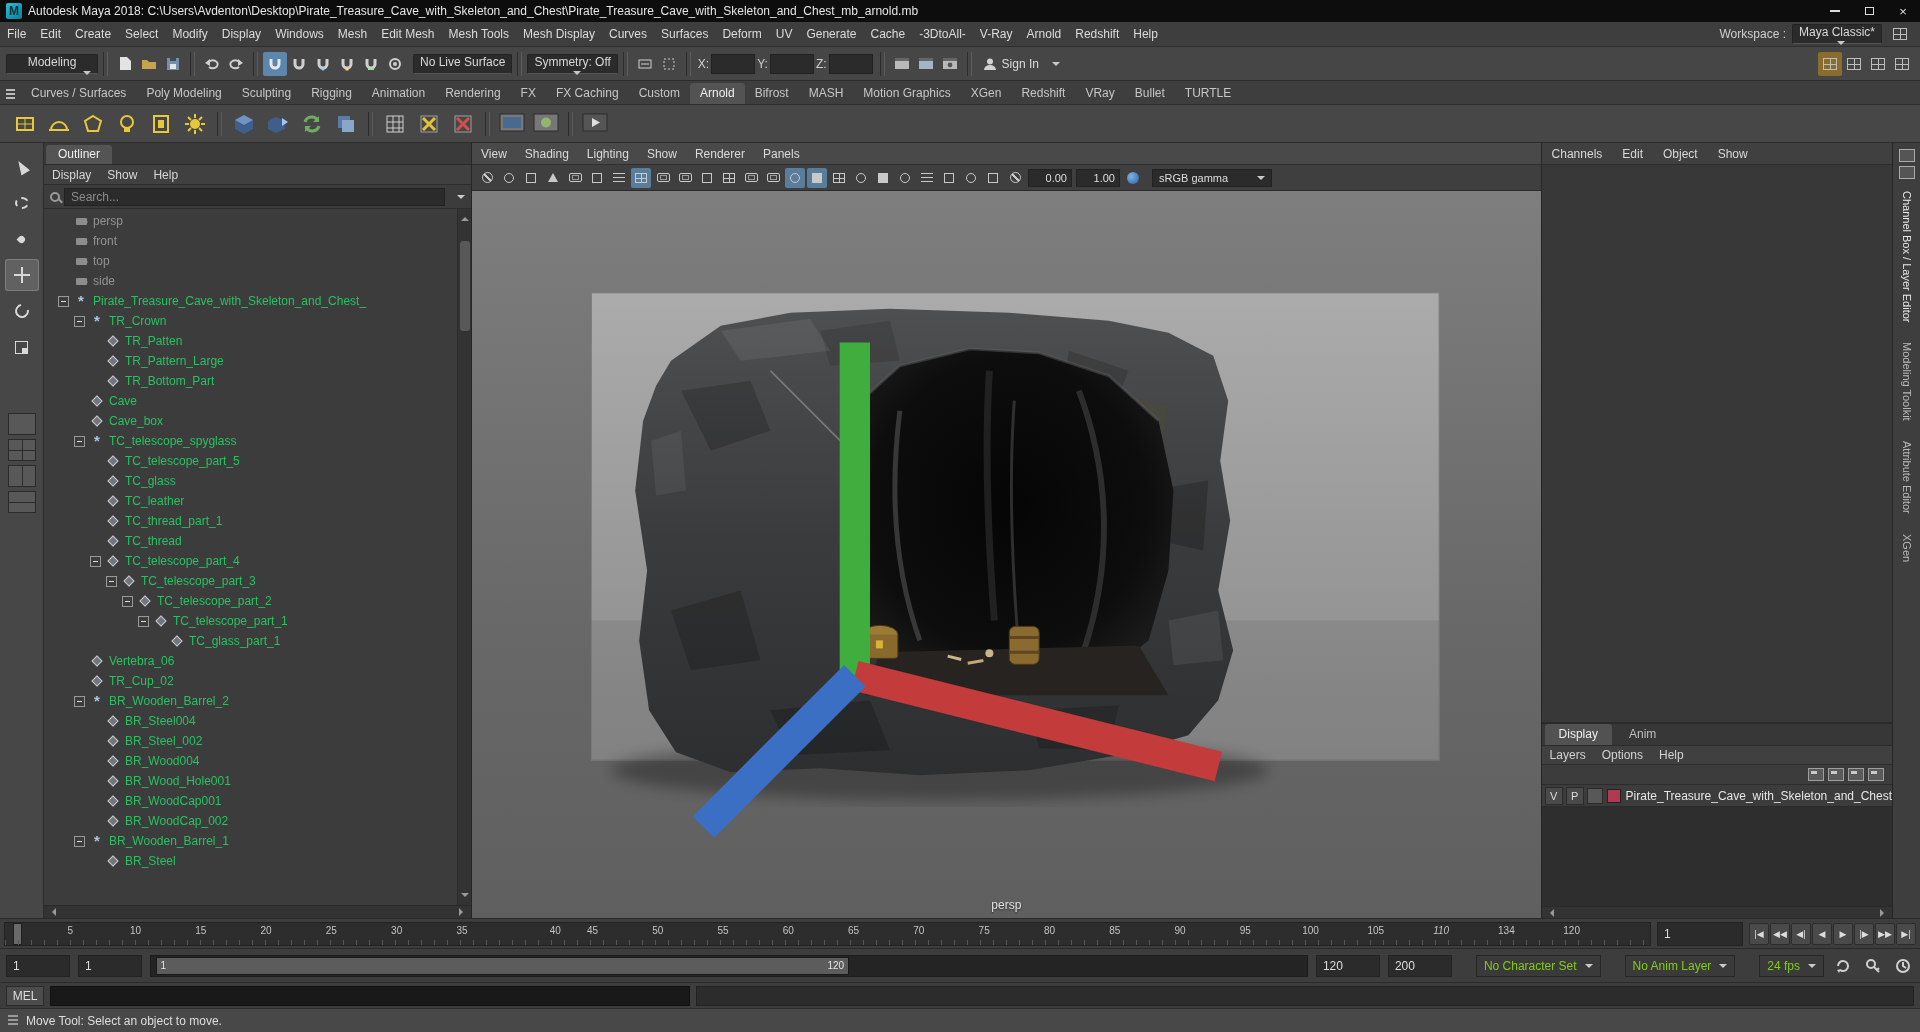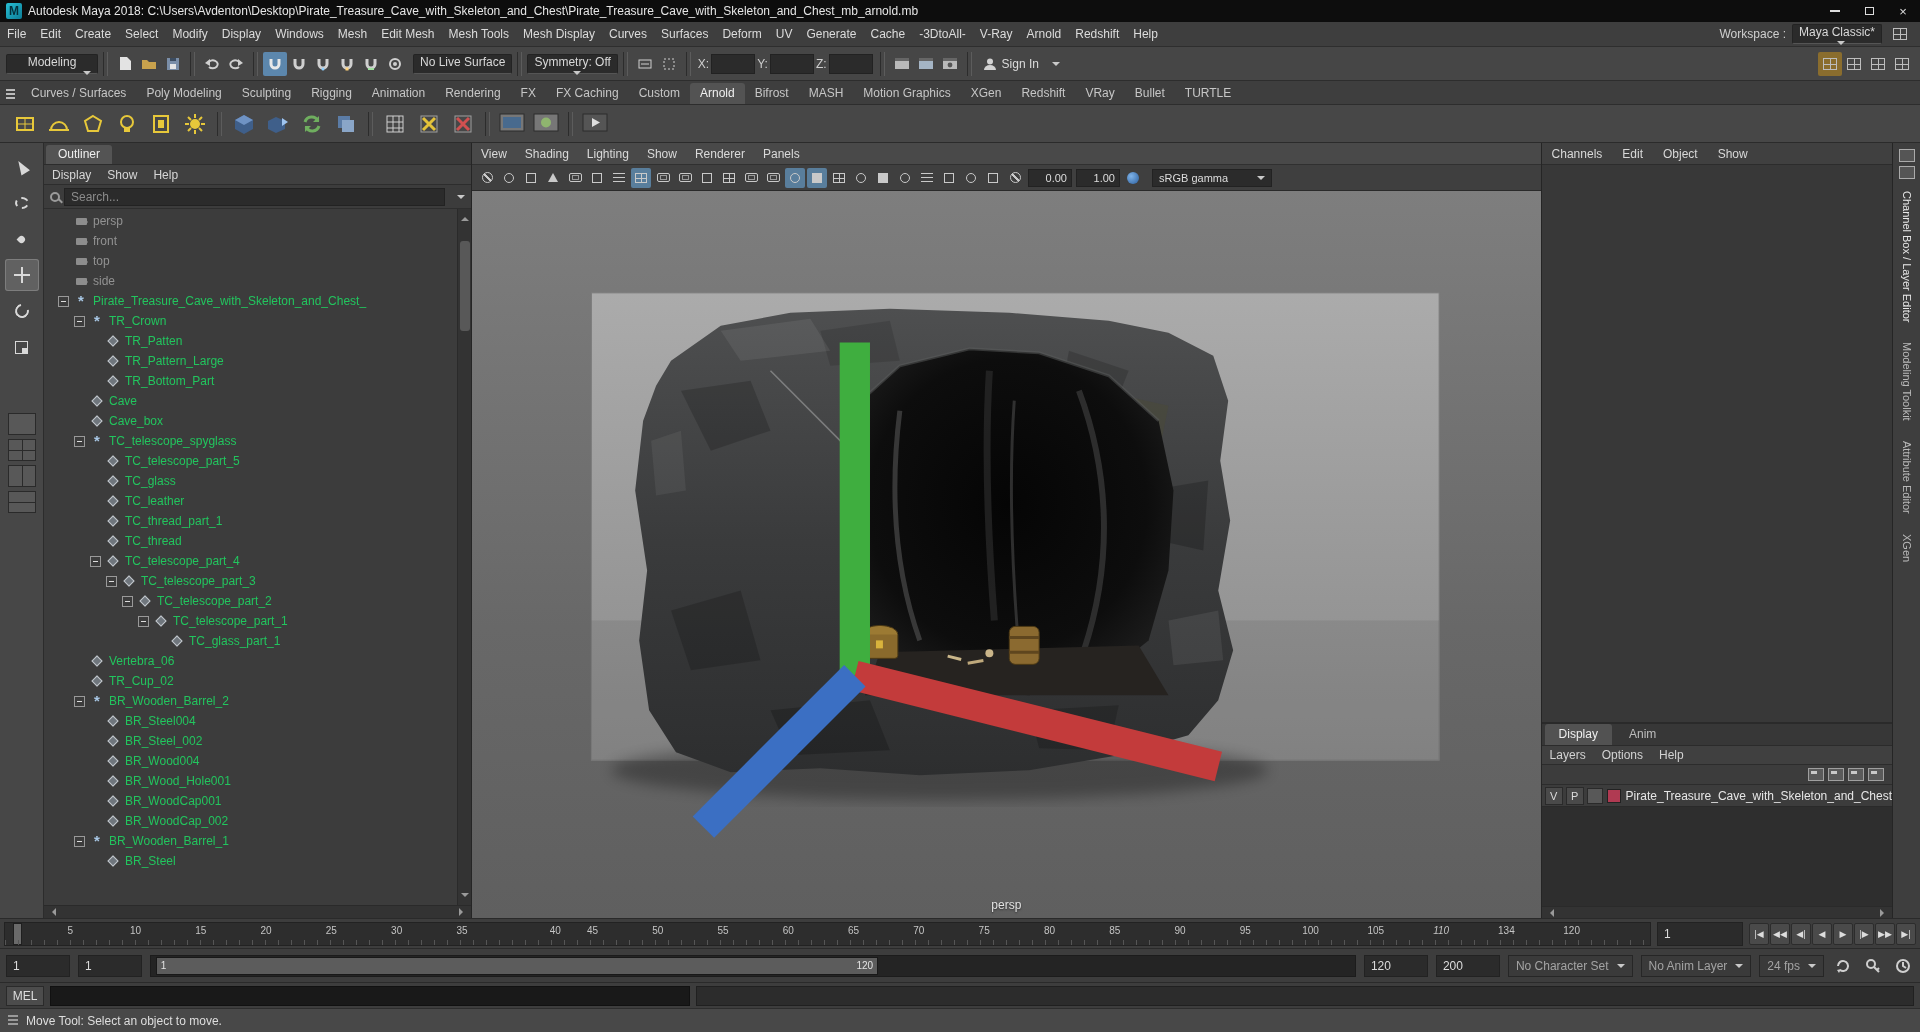--- a/index.html
+++ b/index.html
@@ -171,21 +171,21 @@
   .curframe{width:86px;height:24px;background:#2b2b2b;border:1px solid #222;color:#ddd;display:flex;align-items:center;padding:0 6px;margin:0 6px;}
   .pbtns{display:flex;align-items:center;gap:1px;}
   .pb{width:20px;height:22px;display:flex;align-items:center;justify-content:center;background:#4a4a4a;border:1px solid #2c2c2c;color:#ddd;font-size:9px;border-radius:2px;white-space:nowrap;}
 
   
   .rangerow{flex:0 0 34px;background:#3d3d3d;display:flex;align-items:center;gap:8px;padding:0 6px;border-top:1px solid #2a2a2a;}
   .rfield{width:64px;height:22px;background:#2b2b2b;border:1px solid #222;color:#ddd;display:flex;align-items:center;padding:0 6px;}
   .rtrack{flex:1;height:22px;background:#242424;border:1px solid #1c1c1c;position:relative;}
   .rsel{position:absolute;left:0.4%;top:1px;bottom:1px;width:60%;background:#5c5c5c;border:1px solid #191919;
     display:flex;align-items:center;justify-content:space-between;padding:0 4px;color:#e4e4e4;font-size:10px;}
-  .rdrop{height:22px;background:#3a3a3a;border:1px solid #262626;color:#a3a3a3;display:flex;align-items:center;padding:0 7px;white-space:nowrap;}
+  .rdrop{height:22px;background:#3a3a3a;border:1px solid #262626;color:#84cc16;display:flex;align-items:center;padding:0 7px;white-space:nowrap;margin-left:16px;}
   .ricon{width:22px;height:22px;display:flex;align-items:center;justify-content:center;}
 
   
   .cmdrow{flex:0 0 26px;background:#3d3d3d;display:flex;align-items:center;gap:6px;padding:0 6px;border-top:1px solid #2a2a2a;}
   .cmdlabel{width:38px;height:20px;background:#4c4c4c;border:1px solid #2a2a2a;color:#ddd;display:flex;align-items:center;justify-content:center;}
   .cmdinput{flex:0 0 640px;height:20px;background:#191919;border:1px solid #111;}
   .cmdresult{flex:1;height:20px;background:#2c2c2c;border:1px solid #202020;}
   .helprow{flex:0 0 24px;background:#484848;display:flex;align-items:center;padding:0 8px;gap:8px;border-top:1px solid #2d2d2d;color:#dedede;}
   .grip{width:10px;height:12px;background:repeating-linear-gradient(#9a9a9a 0 2px,transparent 2px 4px);}
 </style>

